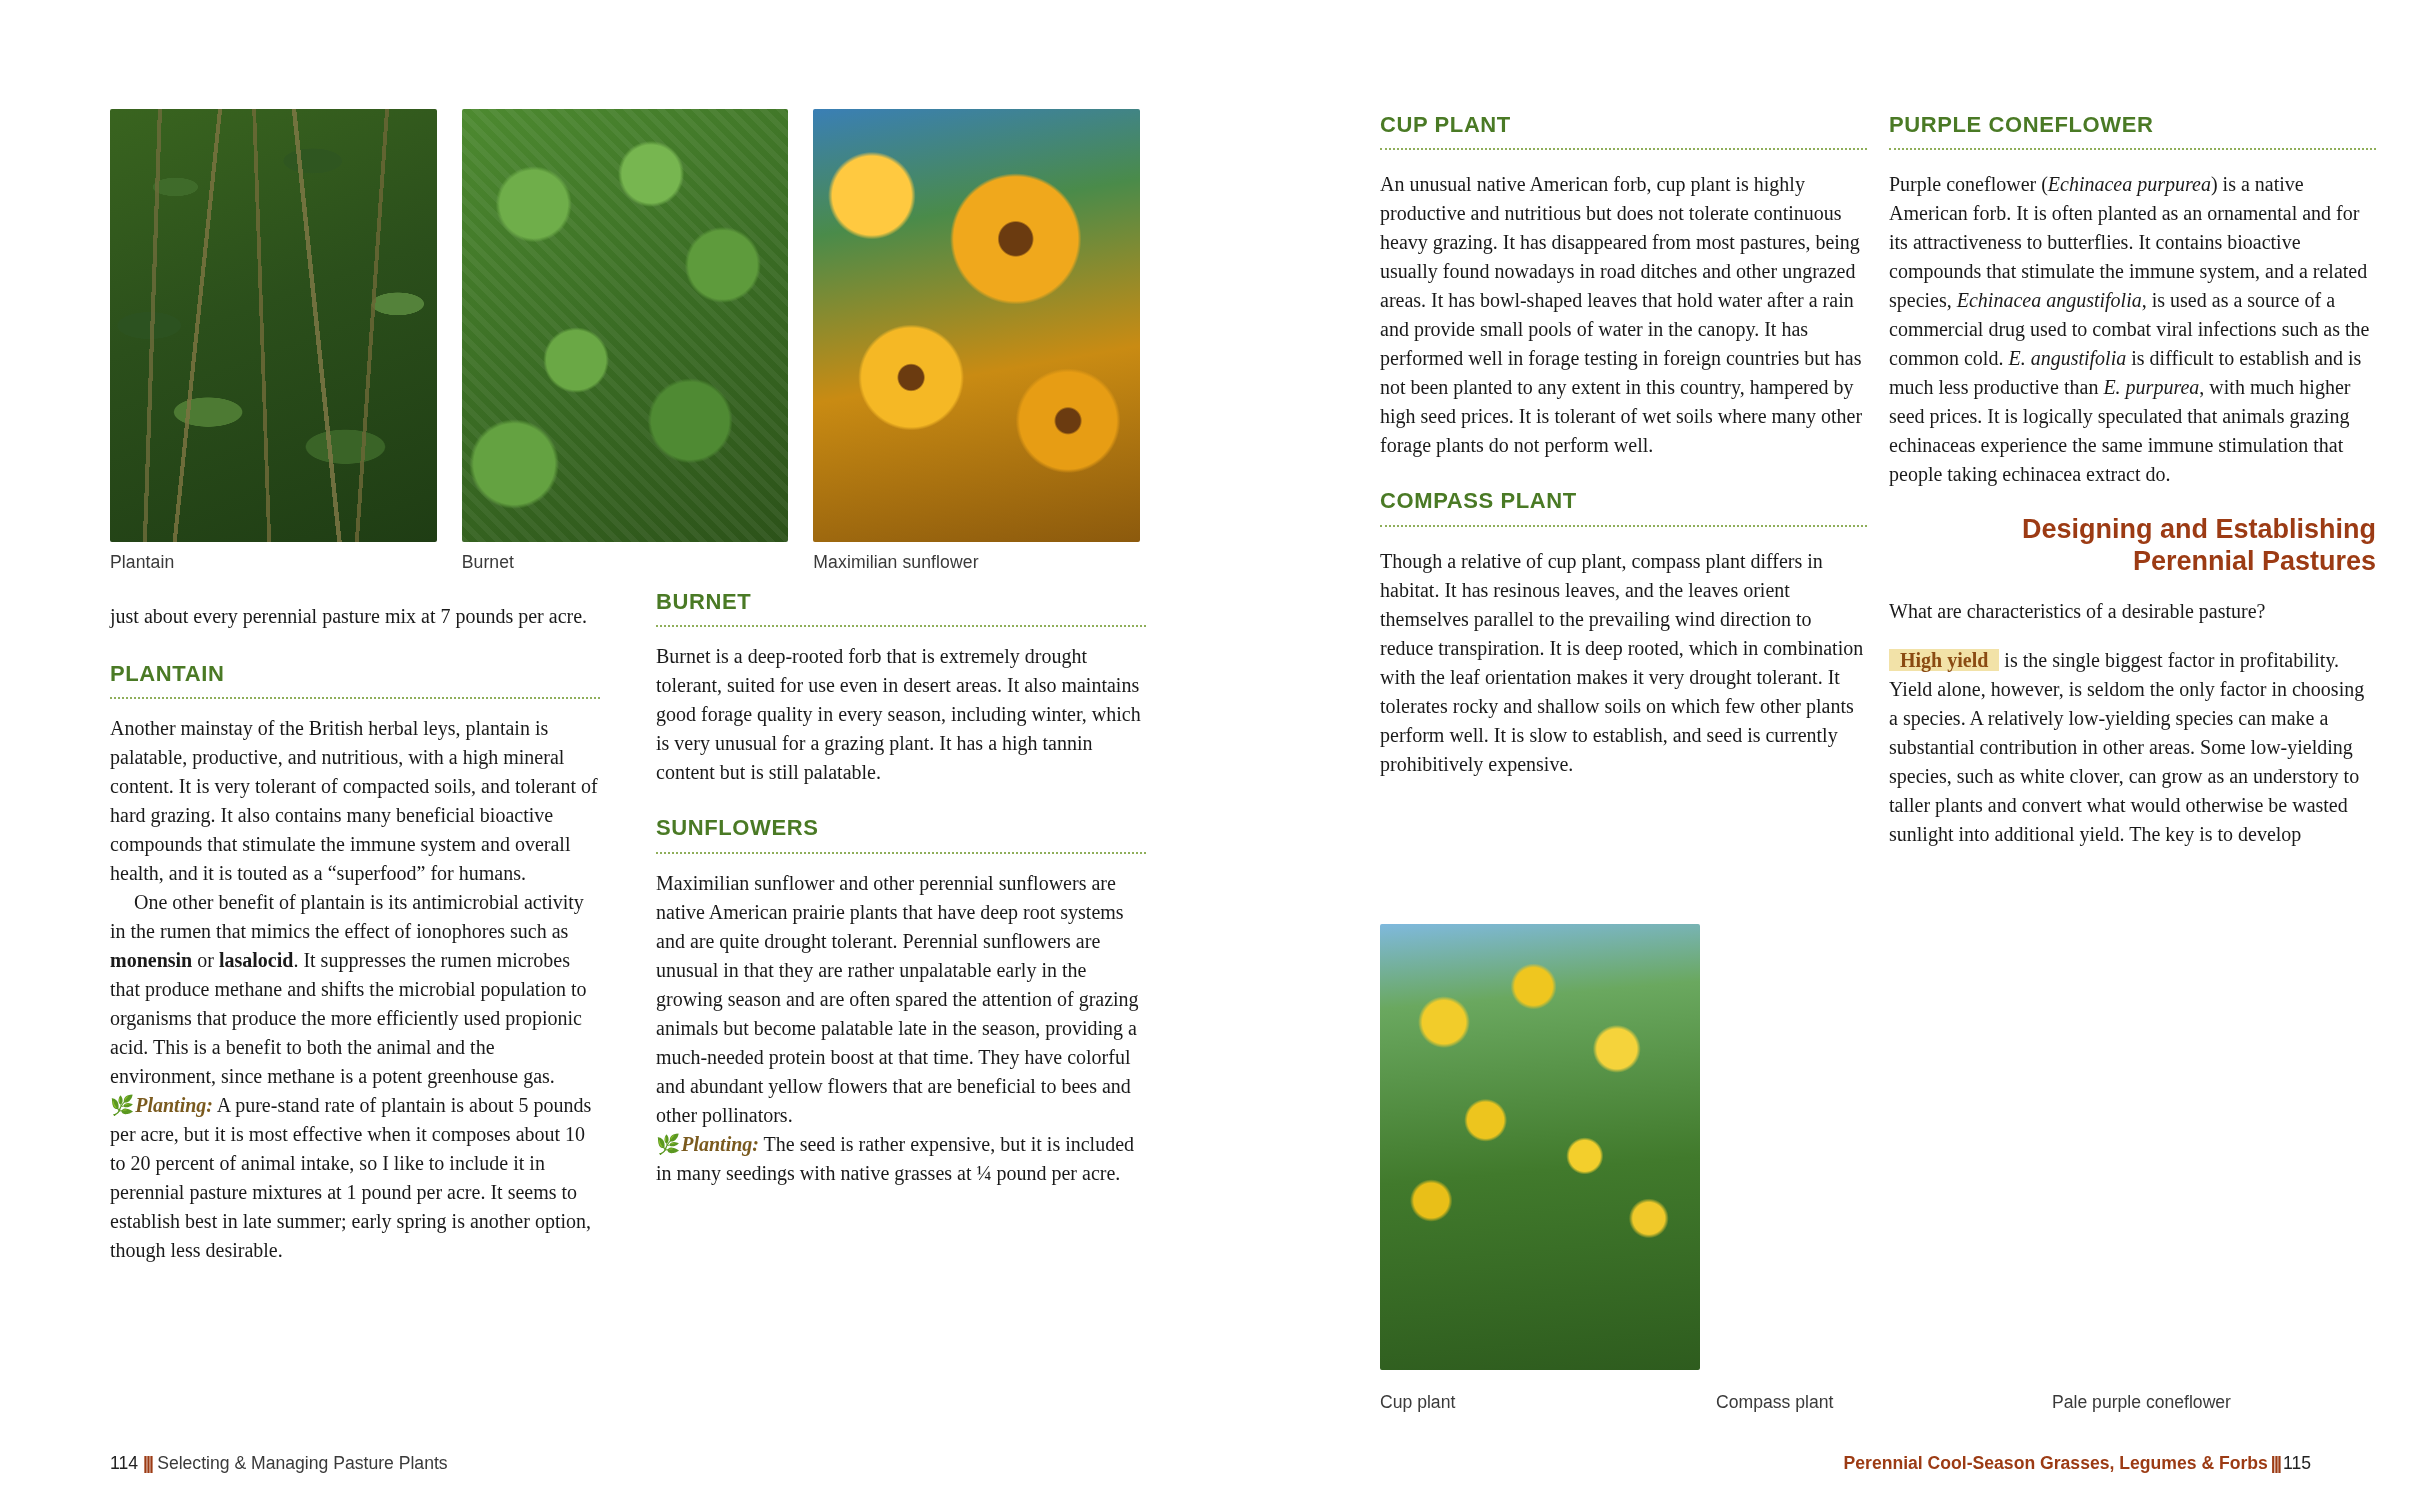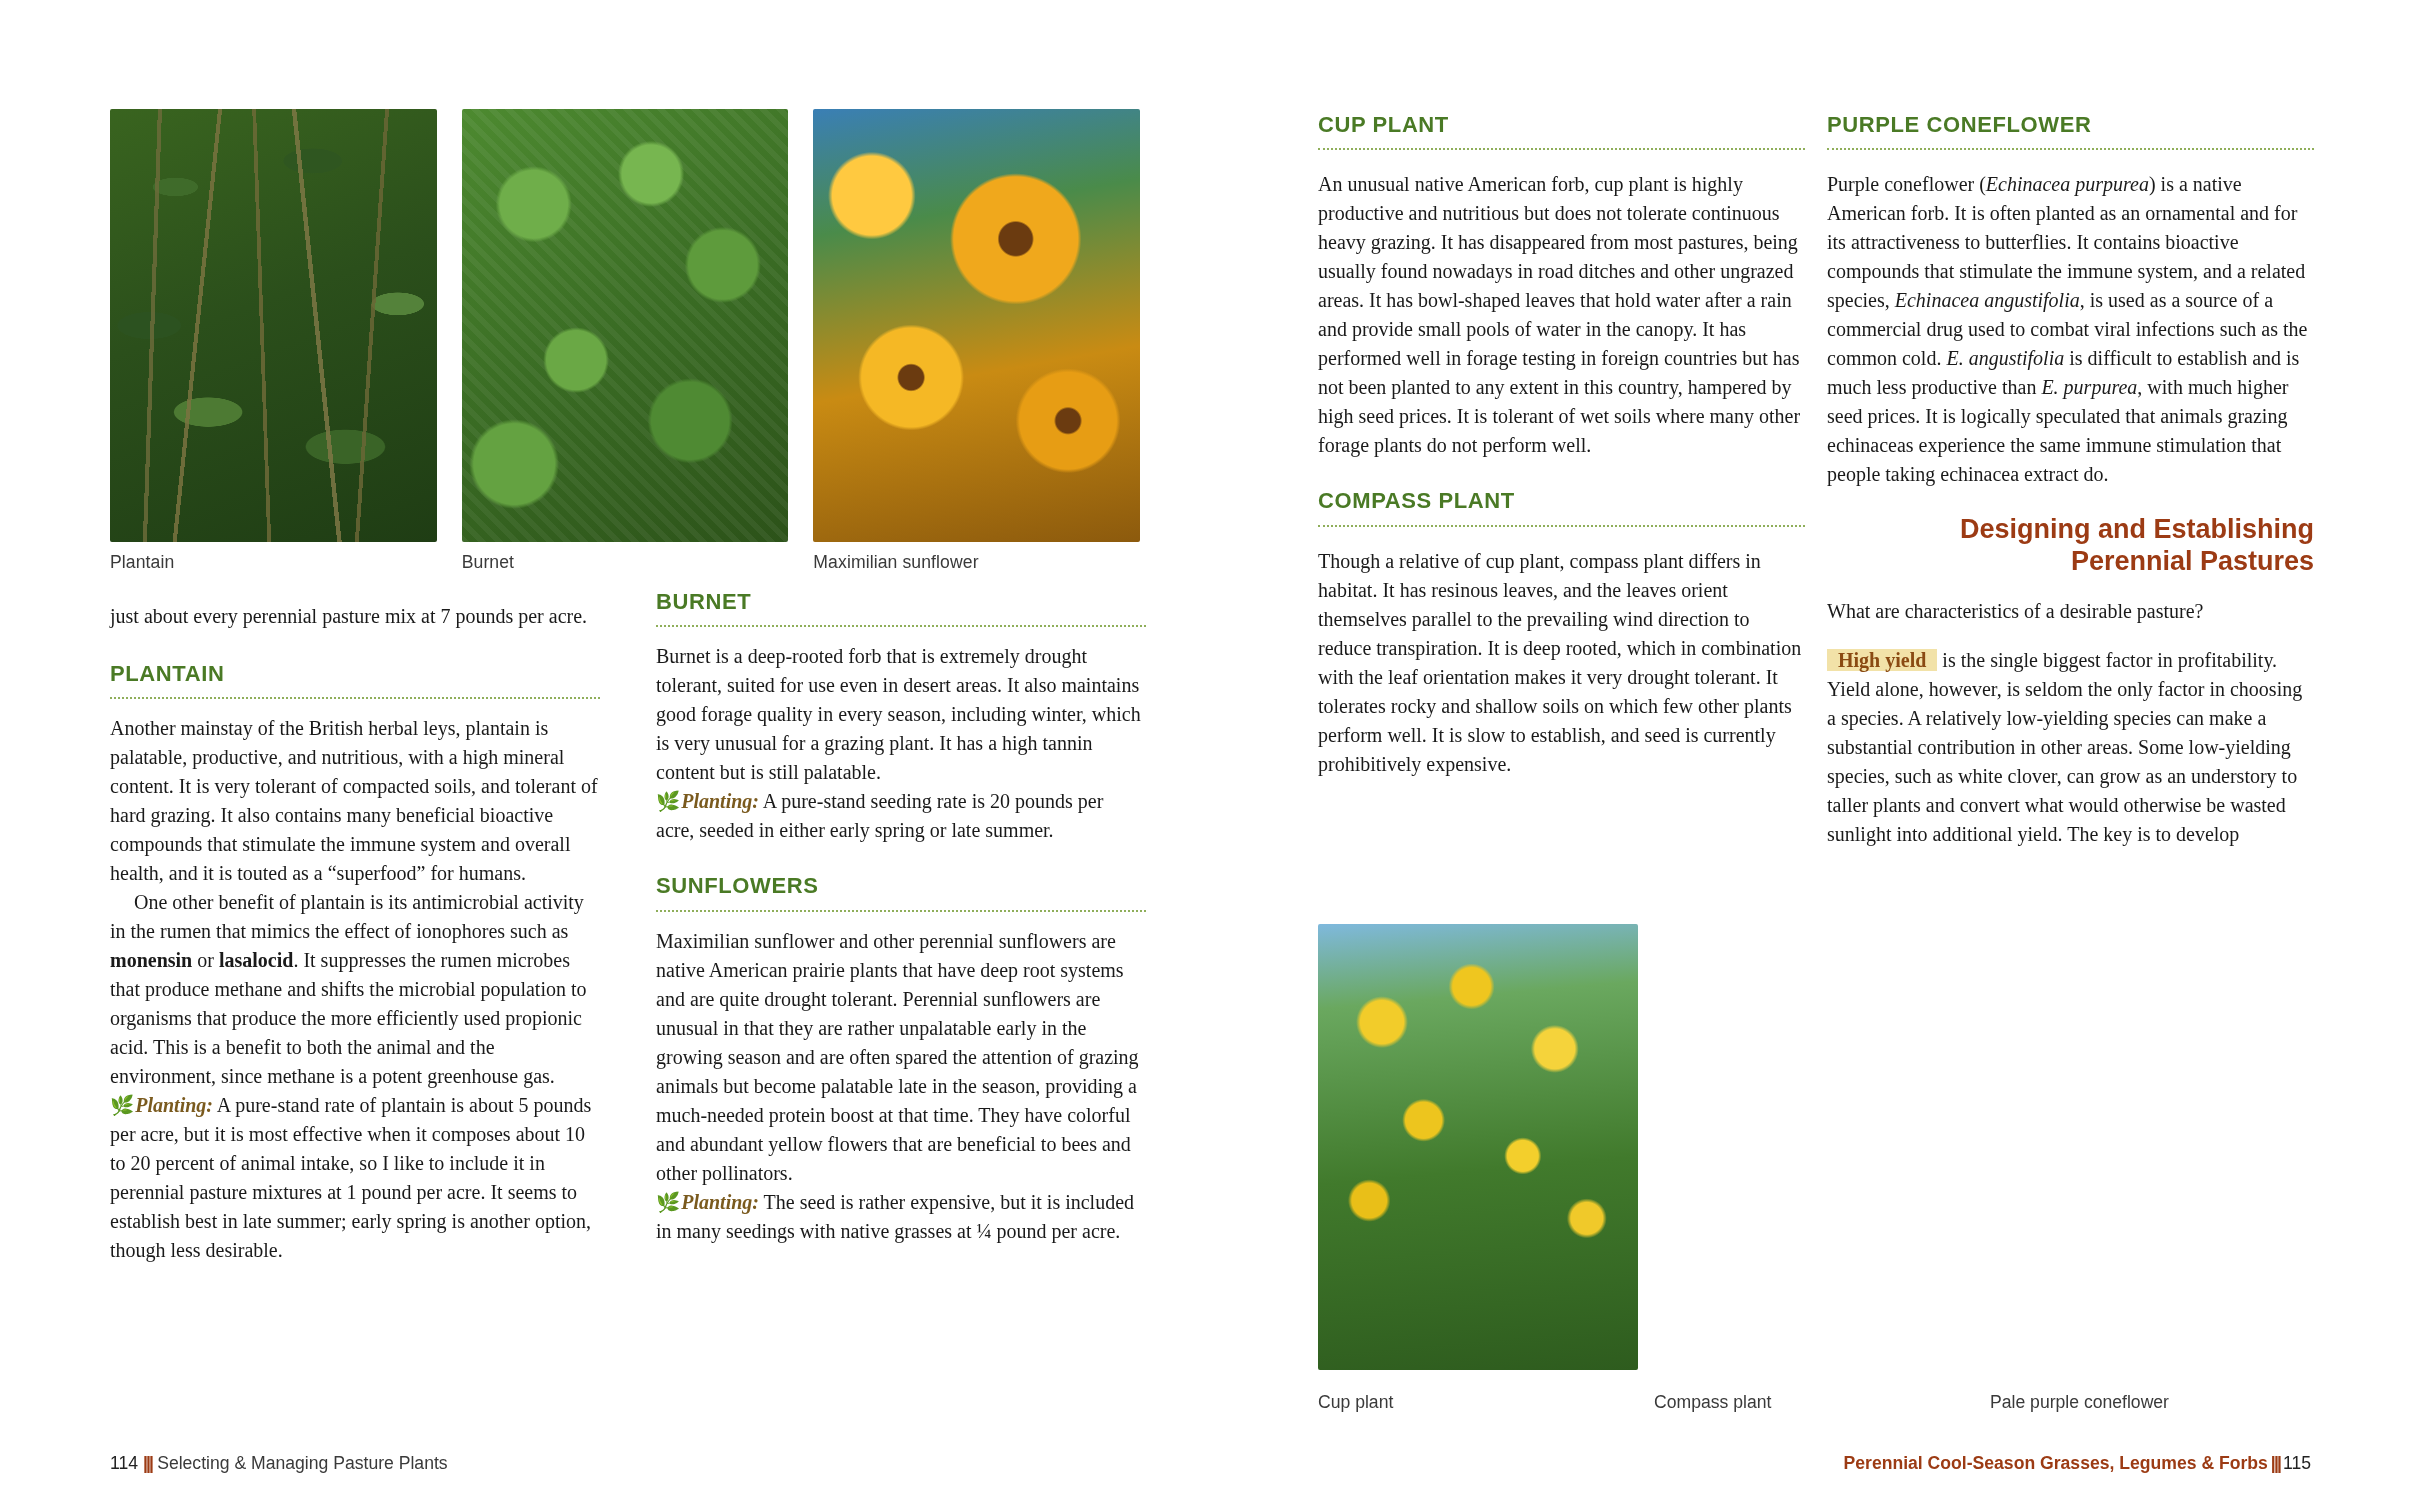--- a/index.html
+++ b/index.html
@@ -25,21 +25,21 @@
   
   .left-page {
     position: absolute;
     left: 110px;
     top: 0;
     width: 1030px;
     height: 1508px;
   }
   .right-page {
     position: absolute;
-    left: 1318px;
+    left: 1380px;
     top: 0;
     width: 993px;
     height: 1508px;
   }
 
   
   .photo-row {
     position: absolute;
     top: 109px;
     left: 0;
@@ -299,21 +299,20 @@
       <p class="indent"><span>One other benefit of plantain is its antimicrobial activity in the rumen that mimics the effect of ionophores such as </span><span class="bold">monensin</span><span> or </span><span class="bold">lasalocid</span><span>. It suppresses the rumen microbes that produce methane and shifts the microbial population to organisms that produce the more efficiently used propionic acid. This is a benefit to both the animal and the environment, since methane is a potent greenhouse gas.</span></p>
 
       <p class="planting"><span class="leaf">🌿</span><span class="pl-label">Planting:</span><span> A pure-stand rate of plantain is about 5 pounds per acre, but it is most effective when it composes about 10 to 20 percent of animal intake, so I like to include it in perennial pasture mixtures at 1 pound per acre. It seems to establish best in late summer; early spring is another option, though less desirable.</span></p>
     </div>
 
     <div class="col" style="left:546px; top:587px; width:490px;">
       <h2 class="section-head">BURNET</h2>
       <div class="dash-rule"></div>
 
       <p>Burnet is a deep-rooted forb that is extremely drought tolerant, suited for use even in desert areas. It also maintains good forage quality in every season, including winter, which is very unusual for a grazing plant. It has a high tannin content but is still palatable.</p>
-      <p class="planting"><span class="leaf">🌿</span><span class="pl-label">Planting:</span><span> A pure-stand seeding rate is 20 pounds per acre, seeded in either early spring or late summer.</span></p>
 
       <h2 class="section-head gap-before">SUNFLOWERS</h2>
       <div class="dash-rule"></div>
 
       <p>Maximilian sunflower and other perennial sunflowers are native American prairie plants that have deep root systems and are quite drought tolerant. Perennial sunflowers are unusual in that they are rather unpalatable early in the growing season and are often spared the attention of grazing animals but become palatable late in the season, providing a much-needed protein boost at that time. They have colorful and abundant yellow flowers that are beneficial to bees and other pollinators.</p>
       <p class="planting"><span class="leaf">🌿</span><span class="pl-label">Planting:</span><span> The seed is rather expensive, but it is included in many seedings with native grasses at ¼ pound per acre.</span></p>
     </div>
   </div>
 
   <div class="right-page">

